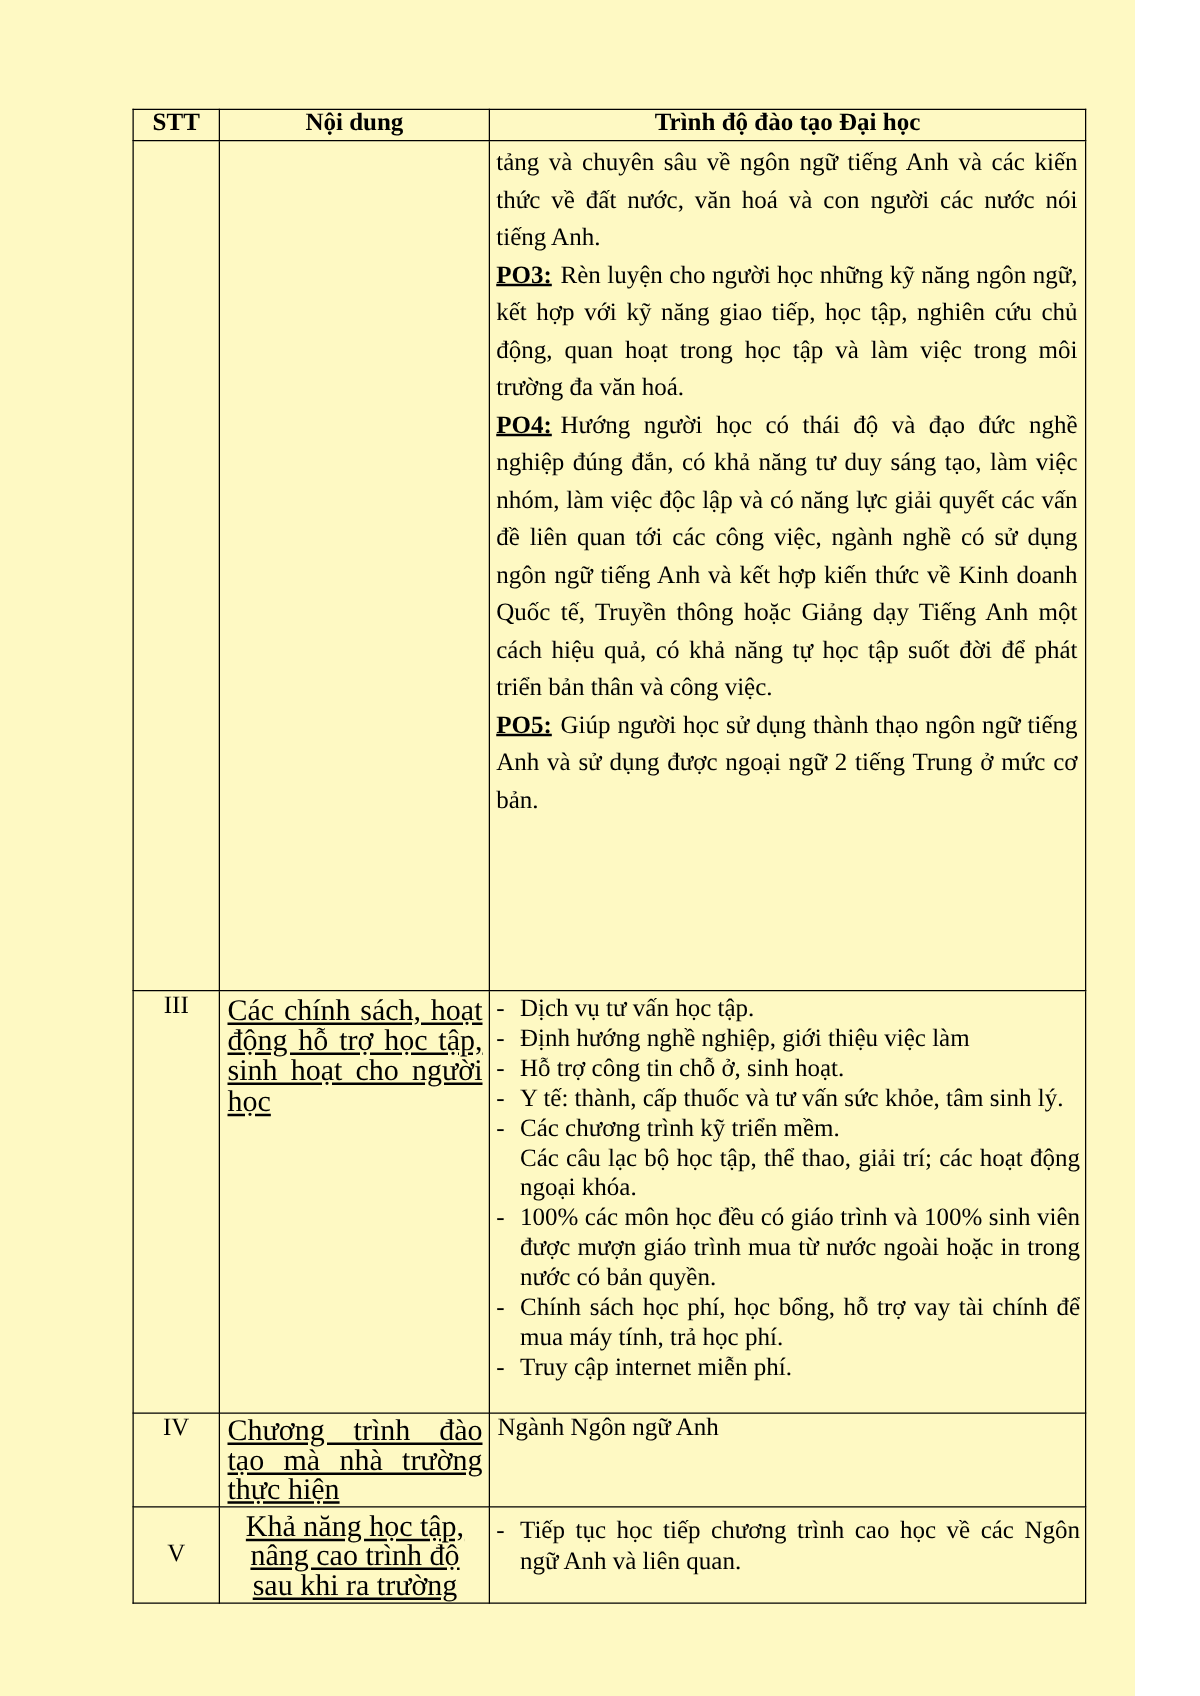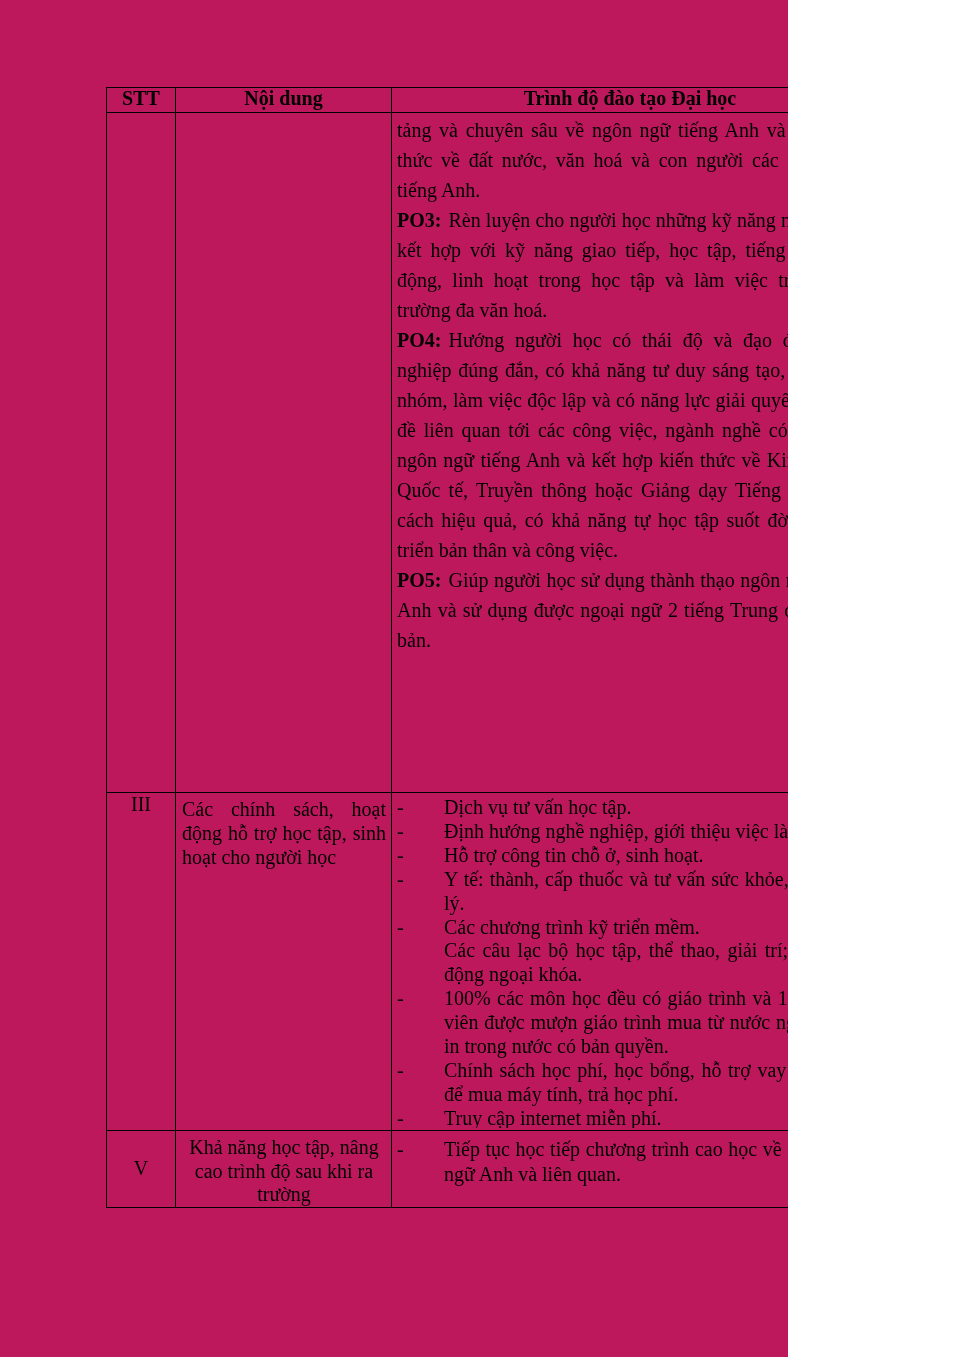--- a/index.html
+++ b/index.html
@@ -1,17 +1,17 @@
 <!DOCTYPE html>
 <html><head>
 <meta charset="utf-8">
 <style>
   html,body{margin:0;padding:0;background:#ffffff;}
   .page{
-    position:relative;width:788px;height:1357px;background:#be185d;
+    position:relative;width:908px;height:1357px;background:#fef9c3;
     font-family:"Liberation Serif","DejaVu Serif",serif;color:#000000;
     overflow:hidden;
   }
   table.doc{
     position:absolute;left:106px;top:87px;width:762px;
     border-collapse:collapse;table-layout:fixed;
   }
   table.doc td,table.doc th{
     border:1.5px solid #000000;
     padding:0;vertical-align:top;
@@ -27,37 +27,37 @@
   td.stt{
     text-align:center;font-size:20px;padding-top:6px;
   }
   tr.r5 td.stt{vertical-align:middle;padding-top:0;}
   .po-box{
     height:676px;overflow:hidden;padding:2px 6px 0 5px;
   }
   p.para{
     margin:0;font-size:20px;line-height:30px;text-align:justify;
   }
-  .po-label{font-weight:bold;}
+  .po-label{font-weight:bold;text-decoration:underline;}
   .po-label:not(:empty){margin-right:7px;}
   .nd-box{
-    padding:4px 5px 0 6px;font-size:20px;line-height:24.2px;
+    padding:4px 5px 0 6px;font-size:24px;line-height:24.2px;text-decoration:underline;
   }
   .nd-just{text-align:justify;}
   .nd-left{text-align:center;}
   .list-box{
     height:332px;overflow:hidden;
     padding:3px 4px 0 5px;font-size:20px;line-height:23.9px;
   }
   .list-box-sm{
     padding:6px 4px 0 5px;font-size:20px;line-height:25px;
   }
   .li{display:flex;}
   .li .dash{flex:0 0 19px;width:19px;}
-  .li .li-text{flex:1;text-align:justify;margin-left:28px;}
+  .li .li-text{flex:1;text-align:justify;}
   td.value-cell{vertical-align:middle;}
   .value-box{font-size:20px;padding:0 4px 0 6px;}
 </style>
 </head>
 <body>
 
 <div class="page">
   <table class="doc">
     <colgroup>
       <col style="width:69px">
@@ -71,21 +71,21 @@
       <th class="hdr">Nội dung</th>
       <th class="hdr">Trình độ đào tạo Đại học</th>
     </tr>
 
     <tr class="r-cont">
       <td class="stt"></td>
       <td></td>
       <td>
         <div class="po-box">
           <p class="para"><b class="po-label"></b><span>tảng và chuyên sâu về ngôn ngữ tiếng Anh và các kiến thức về đất nước, văn hoá và con người các nước nói tiếng Anh.</span></p>
-          <p class="para"><b class="po-label">PO3:</b><span>Rèn luyện cho người học những kỹ năng ngôn ngữ, kết hợp với kỹ năng giao tiếp, học tập, tiếng cứu chủ động, linh hoạt trong học tập và làm việc trong môi trường đa văn hoá.</span></p>
+          <p class="para"><b class="po-label">PO3:</b><span>Rèn luyện cho người học những kỹ năng ngôn ngữ, kết hợp với kỹ năng giao tiếp, học tập, nghiên cứu chủ động, quan hoạt trong học tập và làm việc trong môi trường đa văn hoá.</span></p>
           <p class="para"><b class="po-label">PO4:</b><span>Hướng người học có thái độ và đạo đức nghề nghiệp đúng đắn, có khả năng tư duy sáng tạo, làm việc nhóm, làm việc độc lập và có năng lực giải quyết các vấn đề liên quan tới các công việc, ngành nghề có sử dụng ngôn ngữ tiếng Anh và kết hợp kiến thức về Kinh doanh Quốc tế, Truyền thông hoặc Giảng dạy Tiếng Anh một cách hiệu quả, có khả năng tự học tập suốt đời để phát triển bản thân và công việc.</span></p>
           <p class="para"><b class="po-label">PO5:</b><span>Giúp người học sử dụng thành thạo ngôn ngữ tiếng Anh và sử dụng được ngoại ngữ 2 tiếng Trung ở mức cơ bản.</span></p>
         </div>
       </td>
     </tr>
 
     <tr class="r3">
       <td class="stt">III</td>
       <td>
         <div class="nd-box nd-just">Các chính sách, hoạt động hỗ trợ học tập, sinh hoạt cho người học</div>
@@ -125,20 +125,29 @@
                 <div class="li-text">Chính sách học phí, học bổng, hỗ trợ vay tài chính để mua máy tính, trả học phí.</div>
               </div>
           <div class="li">
                 <span class="dash">-</span>
                 <div class="li-text">Truy cập internet miễn phí.</div>
               </div>
         </div>
       </td>
     </tr>
 
+    <tr class="r4">
+      <td class="stt">IV</td>
+      <td>
+        <div class="nd-box nd-just" style="line-height:23.6px;padding-top:3px;">Chương trình đào tạo mà nhà trường thực hiện</div>
+      </td>
+      <td class="value-cell">
+        <div class="value-box">Ngành Ngôn ngữ Anh</div>
+      </td>
+    </tr>
 
     <tr class="r5">
       <td class="stt">V</td>
       <td>
         <div class="nd-box nd-left" style="line-height:23.6px;padding-top:5px;">Khả năng học tập, nâng cao trình độ sau khi ra trường</div>
       </td>
       <td>
         <div class="list-box-sm">
           <div class="li">
                 <span class="dash">-</span>

